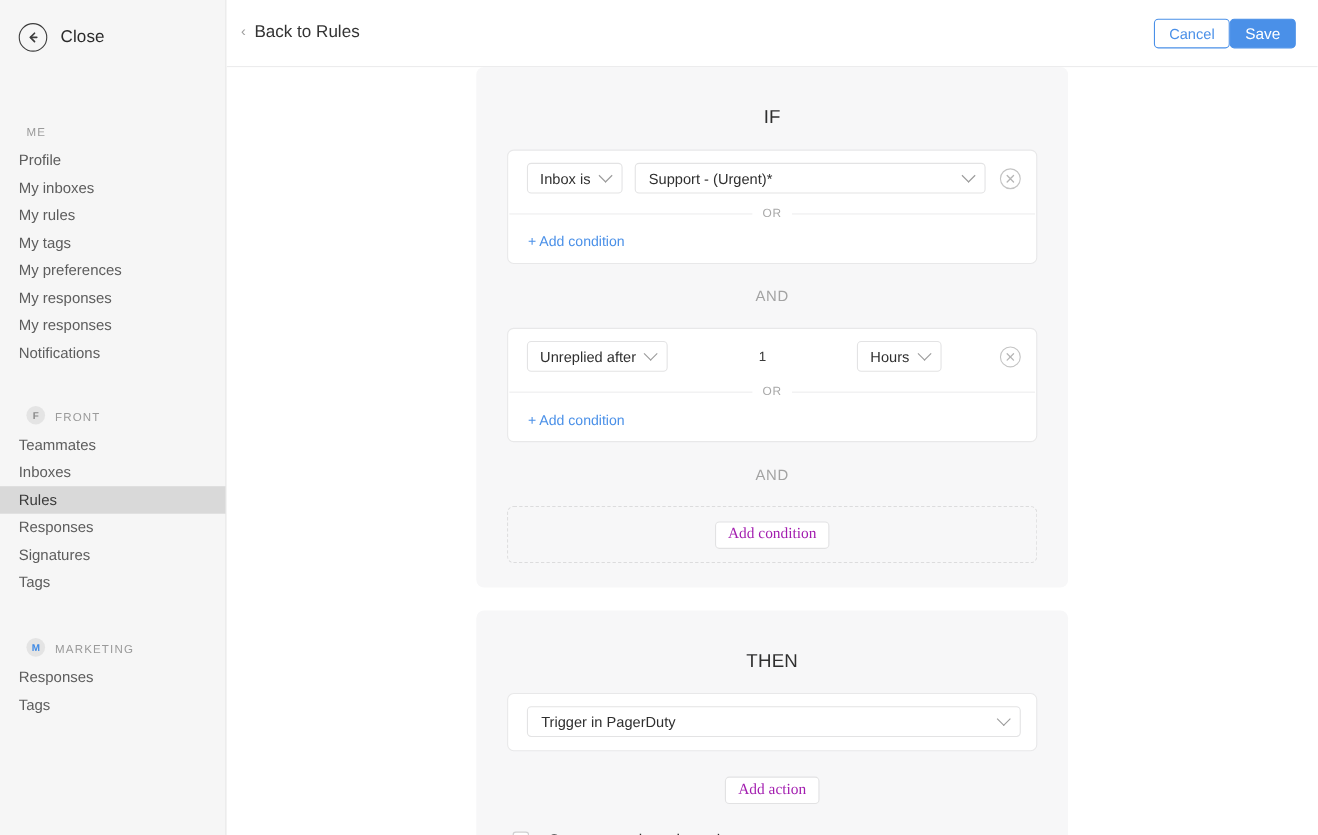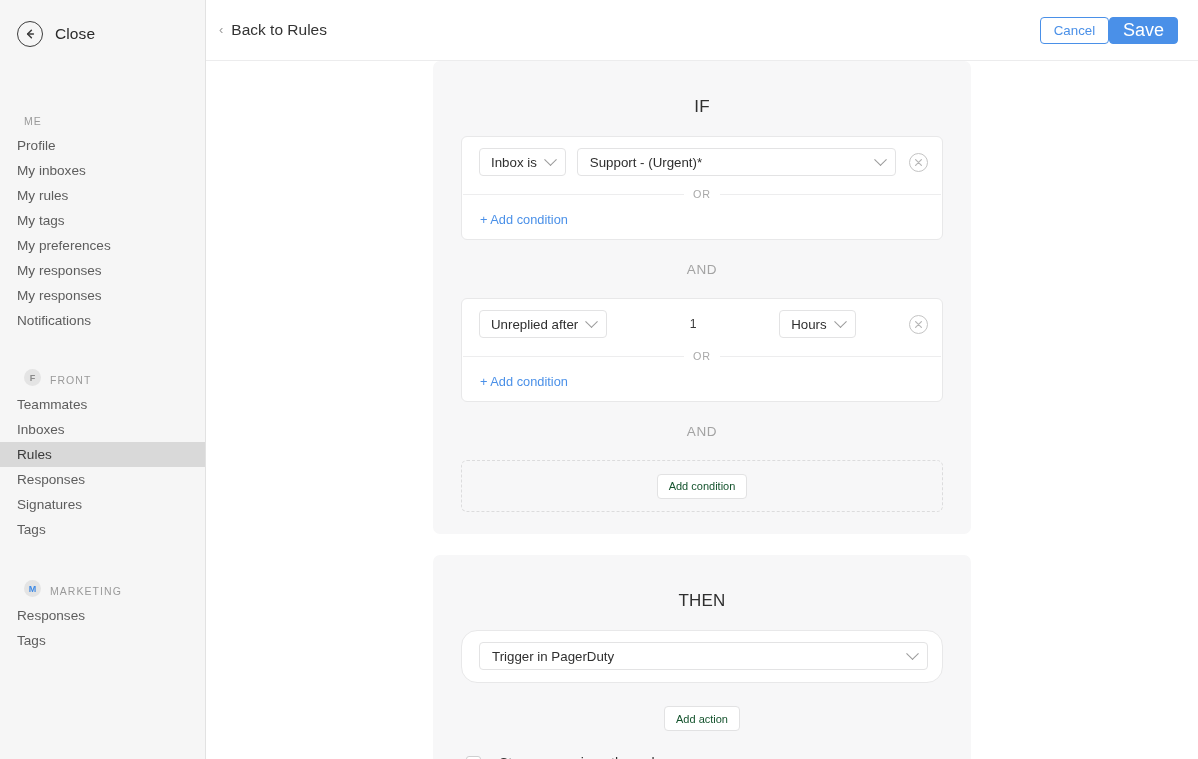--- a/index.html
+++ b/index.html
@@ -139,21 +139,21 @@
     cursor: pointer;
   }
   .btn-save {
     height: 27px;
     min-width: 53px;
     padding: 0 13px;
     border: 1px solid #4a90e8;
     border-radius: 4px;
     background: #4a90e8;
     color: #ffffff;
-    font-size: 18px;
+    font-size: 14px;
     font-family: "Liberation Sans", sans-serif;
     cursor: pointer;
   }
 
   .scroll-area {
     height: 698px;
     overflow: hidden;
     padding: 0;
   }
   .card {
@@ -279,32 +279,32 @@
     display: flex;
     align-items: center;
     justify-content: center;
   }
   .ghost-btn {
     height: 25px;
     padding: 0 11px;
     border: 1px solid #e2e2e3;
     border-radius: 4px;
     background: #ffffff;
-    font-size: 11px;
-    color: #14532d;
-    font-family: Liberation Sans, sans-serif;
+    font-size: 14px;
+    color: #a21caf;
+    font-family: Liberation Serif, serif;
     cursor: pointer;
   }
 
   .action-box {
     width: 482px;
     margin: 0 auto;
     background: #ffffff;
     border: 1px solid #e8e8e9;
-    border-radius: 16px;
+    border-radius: 6px;
     padding: 11px 14px 12px 17px;
   }
   .action-row { display: flex; align-items: center; }
 
   .add-action-wrap {
     display: flex;
     justify-content: center;
     padding: 23px 0 0;
   }
 

